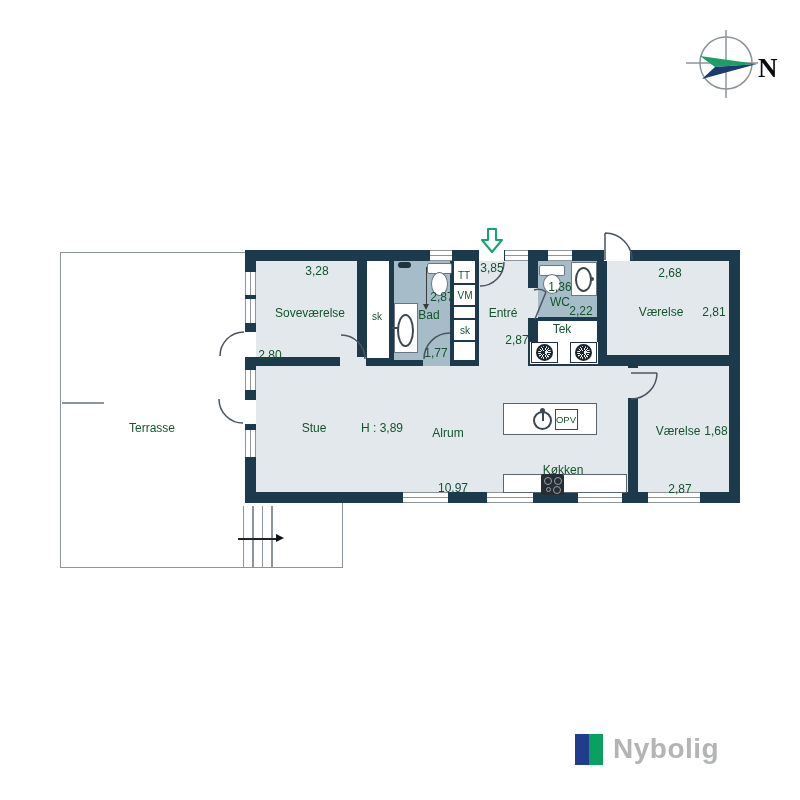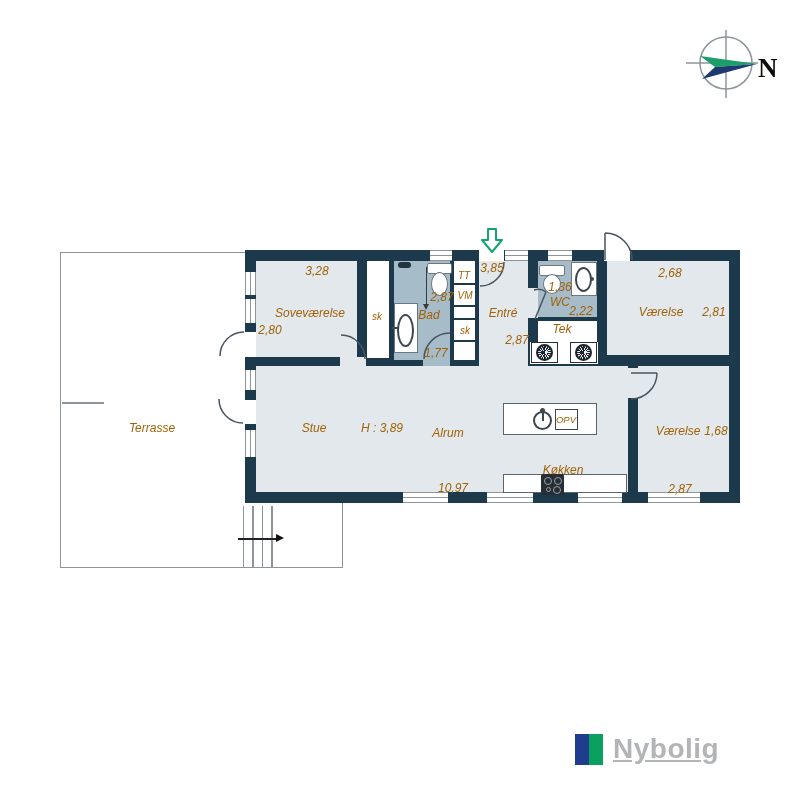--- a/index.html
+++ b/index.html
@@ -8,35 +8,35 @@
   }
   html,body{margin:0;padding:0;background:#fff;}
   *{box-sizing:border-box;}
   .canvas{position:relative;width:800px;height:800px;background:#fff;overflow:hidden;
           font-family:"Liberation Sans",sans-serif;}
   .abs{position:absolute;}
   .wall{background:var(--wall);}
   .fill{background:var(--room);}
   .wet{background:var(--wet);}
   .white{background:#fff;}
-  .lbl{font-size:12px;line-height:1;color:#a16207;white-space:nowrap;transform:translate(-50%,-50%);font-style:italic;}
+  .lbl{font-size:12px;line-height:1;color:#14532d;white-space:nowrap;transform:translate(-50%,-50%);}
   .sm{font-size:10px;}
   .win-h{background:#fff;border-top:1.5px solid var(--gray);border-bottom:1.5px solid var(--gray);}
   .win-h::after{content:"";position:absolute;left:0;right:0;top:50%;margin-top:-.5px;border-top:1px solid var(--gray);}
   .win-v{background:#fff;border-left:1.5px solid var(--gray);border-right:1.5px solid var(--gray);}
   .win-v::after{content:"";position:absolute;top:0;bottom:0;left:50%;margin-left:-.5px;border-left:1px solid var(--gray);}
   .fix{border:1.5px solid #6b7680;background:#fff;}
   .oval{border:2px solid #3c4750;border-radius:50%;background:transparent;}
   .fan{border-radius:50%;border:2px solid #1c242c;
        background:repeating-conic-gradient(#1c242c 0 14deg,#e8eef2 14deg 24deg);}
   .cell{border-bottom:2px solid var(--wall);}
   svg{display:block;}
   .arcline{stroke:#4a5560;stroke-width:1.5;fill:none;}
   .burner{border:1.5px solid #98a1a8;border-radius:50%;background:#262d35;}
-  .brandword{font-size:28px;font-weight:700;letter-spacing:.5px;color:var(--brand-gray);text-decoration:underline;}
+  .brandword{font-size:28px;font-weight:700;letter-spacing:.5px;color:var(--brand-gray);}
   .disclaimer{font-size:17px;color:#151515;}
 </style>
 </head>
 <body>
 
 <div class="canvas">
 
   <div class="abs" style="left:60px;top:252px;width:185px;height:316px;background:#fff;border:1.5px solid var(--gray);border-right:none;"></div>
   <div class="abs" style="left:245px;top:503px;width:98px;height:65px;background:#fff;border-bottom:1.5px solid var(--gray);border-right:1.5px solid var(--gray);"></div>
   <div class="abs" style="left:62px;top:402px;width:42px;height:2px;background:var(--gray);"></div>
@@ -143,21 +143,21 @@
   <svg class="abs" style="left:630px;top:372px" width="28" height="28">
       <path class="arcline" d="M27,1 A26,26 0 0 1 1,27 M1,1 L27,1"></path>
     </svg>
 
   <svg class="abs" style="left:481px;top:228px" width="22" height="26">
     <polygon points="11,24 1,12 7,12 7,1 15,1 15,12 21,12" fill="#ffffff" stroke="var(--green)" stroke-width="2" stroke-linejoin="round"></polygon>
   </svg>
 
   <div class="abs lbl" style="left:317px;top:271px">3,28</div>
   <div class="abs lbl" style="left:310px;top:313px">Soveværelse</div>
-  <div class="abs lbl" style="left:270px;top:330px">2,80</div>
+  <div class="abs lbl" style="left:270px;top:355px">2,80</div>
   <div class="abs lbl sm" style="left:377px;top:317px">sk</div>
   <div class="abs lbl" style="left:429px;top:315px">Bad</div>
   <div class="abs lbl" style="left:442px;top:297px">2,87</div>
   <div class="abs lbl" style="left:436px;top:353px">1,77</div>
   <div class="abs lbl sm" style="left:464px;top:276px">TT</div>
   <div class="abs lbl sm" style="left:465px;top:296px">VM</div>
   <div class="abs lbl sm" style="left:465px;top:331px">sk</div>
   <div class="abs lbl" style="left:492px;top:268px">3,85</div>
   <div class="abs lbl" style="left:503px;top:313px">Entré</div>
   <div class="abs lbl" style="left:517px;top:340px">2,87</div>

